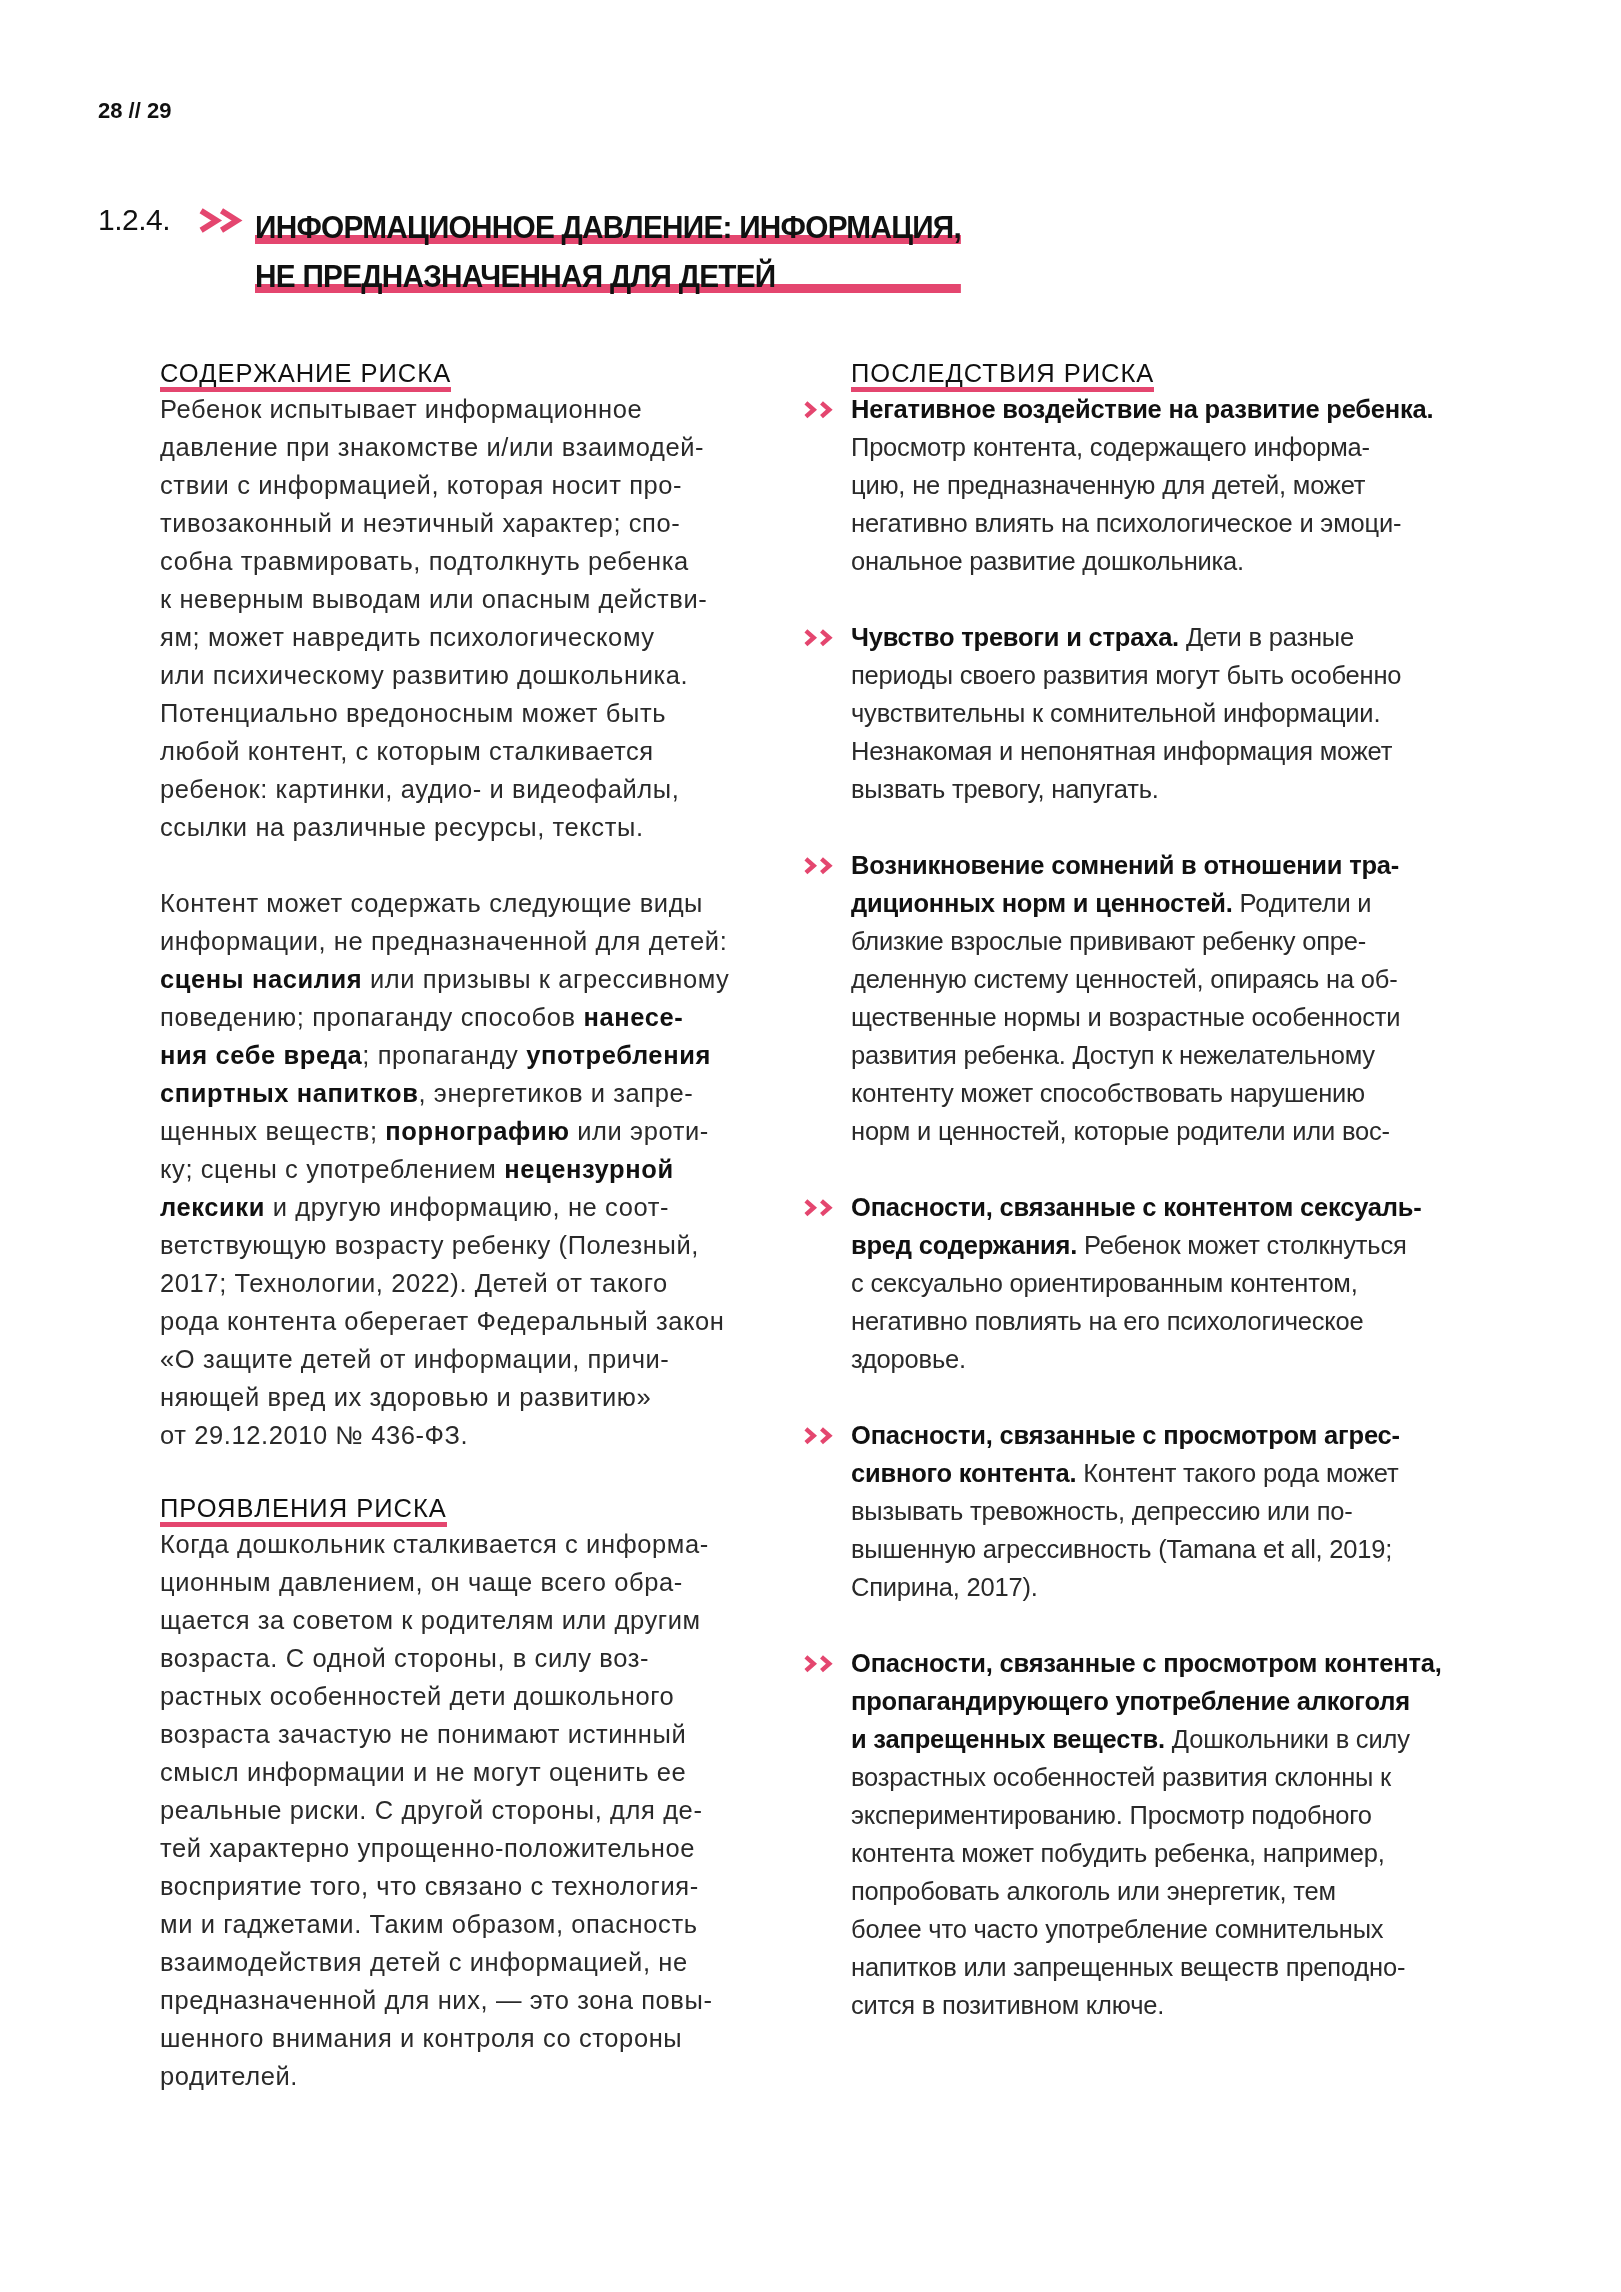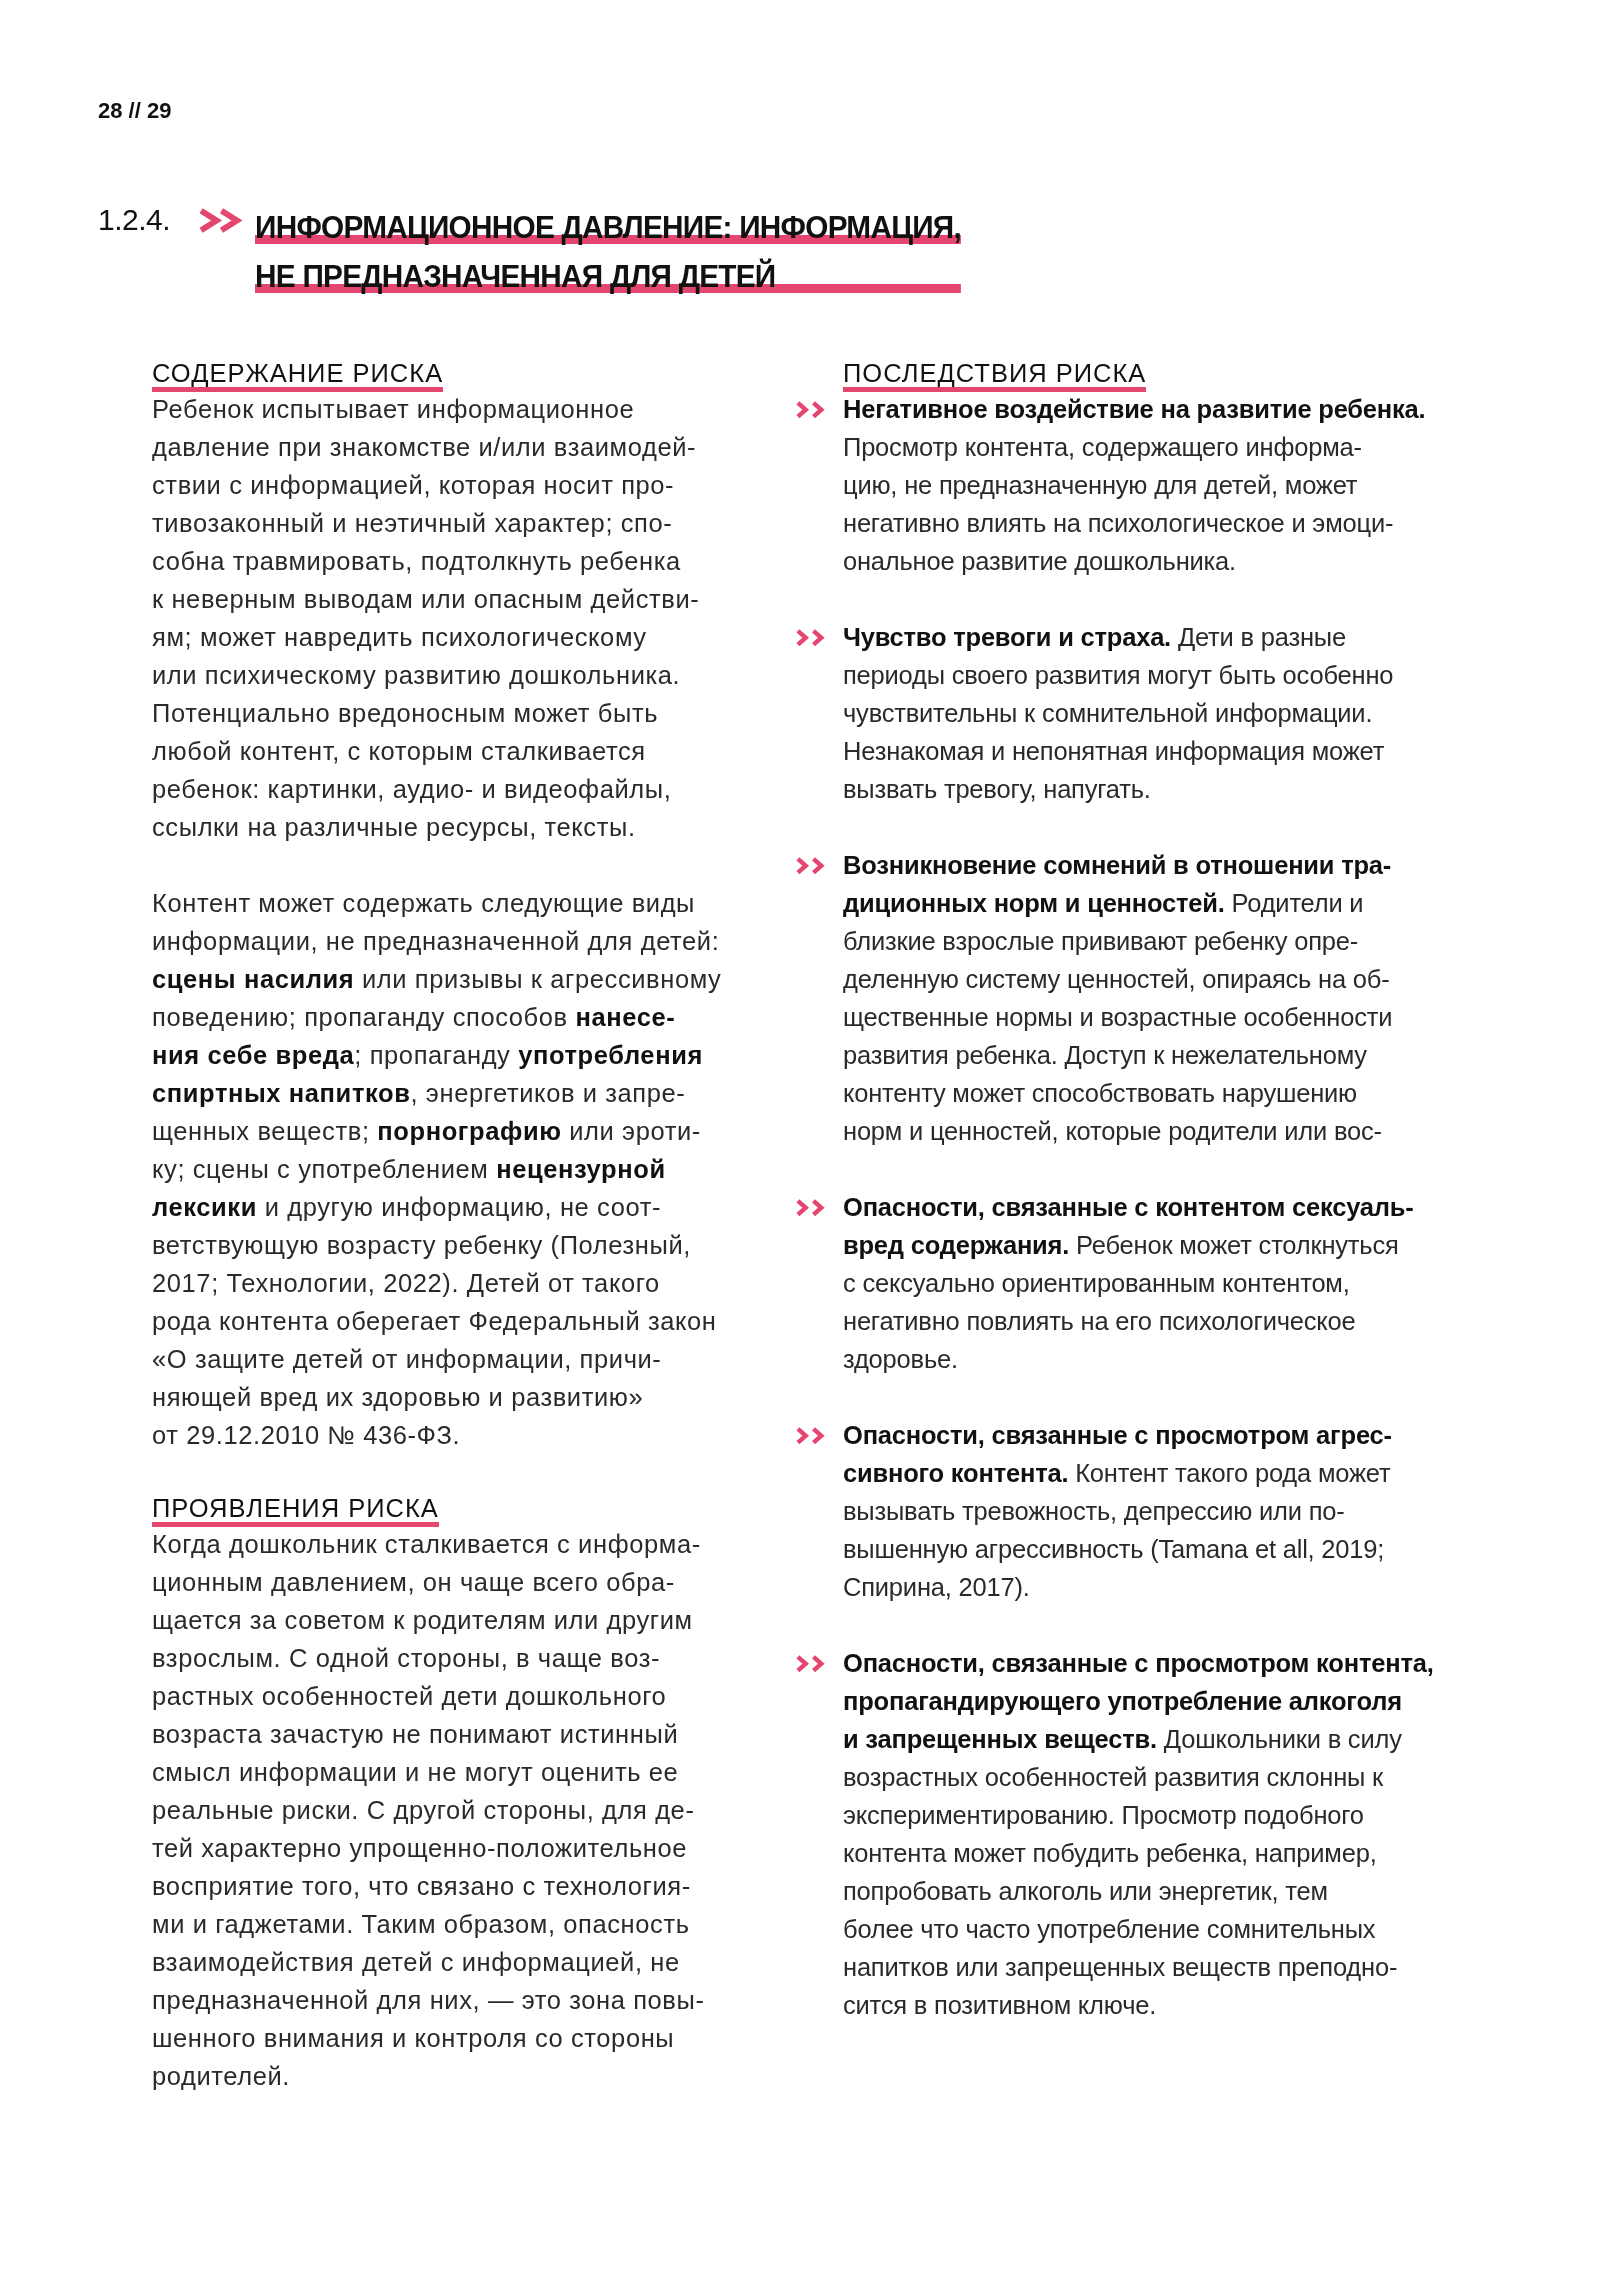--- a/index.html
+++ b/index.html
@@ -9,21 +9,21 @@
               font-family: "Liberation Sans", sans-serif; letter-spacing: 0px; color: #111; }
   .title-block { position: absolute; left: 98px; top: 203px; }
   .sec-num { position: absolute; left: 0; top: 0; font-size: 30px; font-weight: 400; color: #111; letter-spacing: -0.5px; }
   .sec-arrow { position: absolute; left: 100px; top: 1px; width: 45px; height: 33px; }
   .title-lines { position: absolute; left: 157px; top: 0; white-space: nowrap; }
   .title-line { display: block; position: relative; font-size: 32px; font-weight: 700; color: #111;
                 line-height: 49px; height: 49px; letter-spacing: -0.8px; transform: scaleX(0.93); transform-origin: left; }
   .title-line .ul { position: absolute; left: 0; right: 0; top: 32px; height: 8.8px; background: #E4466F; z-index: 0; }
   .title-line .tx { position: relative; z-index: 1; }
 
-  .col { position: absolute; width: 647px; }
+  .col { position: absolute; width: 647px; margin-left: 8px; }
   .col-left { left: 152px; top: 357px; }
   .col-right { left: 843px; top: 357px; }
 
   .sec-head { position: relative; display: inline-block; font-size: 25.5px; font-weight: 400; color: #111;
               letter-spacing: 1px; line-height: 33px; height: 33px; }
   .sec-head .ul { position: absolute; left: 0; right: 0; top: 30px; height: 4.9px; background: #E4466F; }
   .sec-head .tx { position: relative; z-index: 1; }
 
   .para { margin: 0; }
   .line { display: block; font-size: 25.5px; line-height: 38px; height: 38px; white-space: nowrap; color: #2a2a2a; letter-spacing: 0.6px; }
@@ -87,21 +87,21 @@
         <span class="line"><span>от 29.12.2010 № 436-ФЗ.</span></span>
       </div>
     </div>
   <div class="gap"></div>
   <div class="sec-head"><span class="ul"></span><span class="tx">ПРОЯВЛЕНИЯ РИСКА</span></div>
   <div id="manifest-paras">
       <div class="para">
         <span class="line"><span>Когда дошкольник сталкивается с информа-</span></span>
         <span class="line"><span>ционным давлением, он чаще всего обра-</span></span>
         <span class="line"><span>щается за советом к родителям или другим</span></span>
-        <span class="line"><span>взрослым. С одной стороны, в чаще воз-</span></span>
+        <span class="line"><span>возраста. С одной стороны, в силу воз-</span></span>
         <span class="line"><span>растных особенностей дети дошкольного</span></span>
         <span class="line"><span>возраста зачастую не понимают истинный</span></span>
         <span class="line"><span>смысл информации и не могут оценить ее</span></span>
         <span class="line"><span>реальные риски. С другой стороны, для де-</span></span>
         <span class="line"><span>тей характерно упрощенно-положительное</span></span>
         <span class="line"><span>восприятие того, что связано с технология-</span></span>
         <span class="line"><span>ми и гаджетами. Таким образом, опасность</span></span>
         <span class="line"><span>взаимодействия детей с информацией, не</span></span>
         <span class="line"><span>предназначенной для них, — это зона повы-</span></span>
         <span class="line"><span>шенного внимания и контроля со стороны</span></span>

